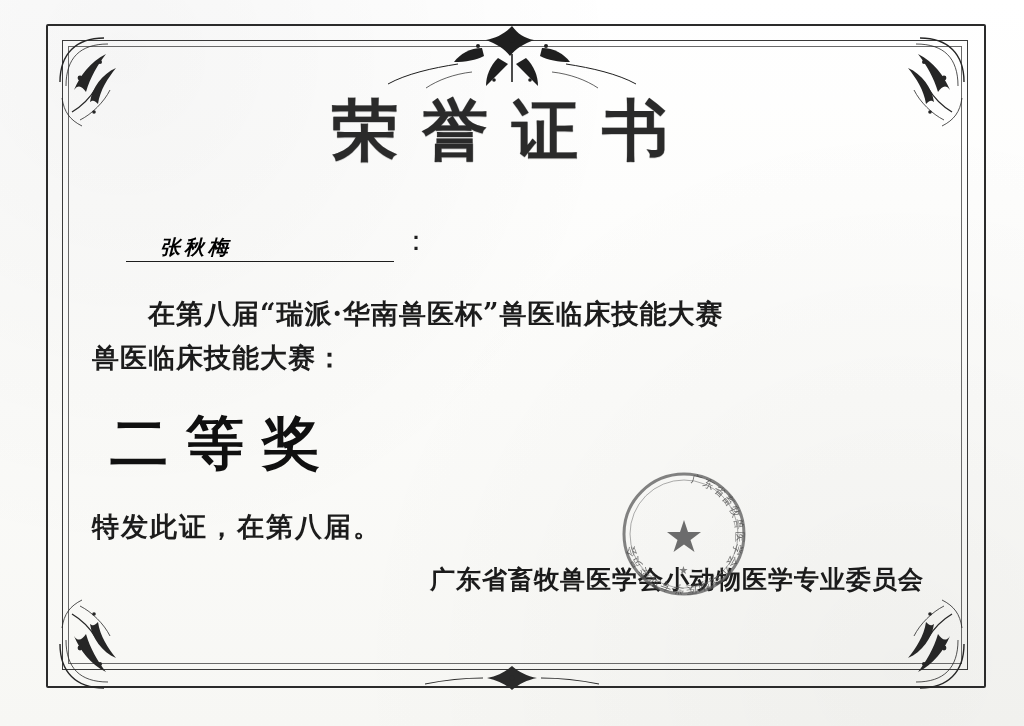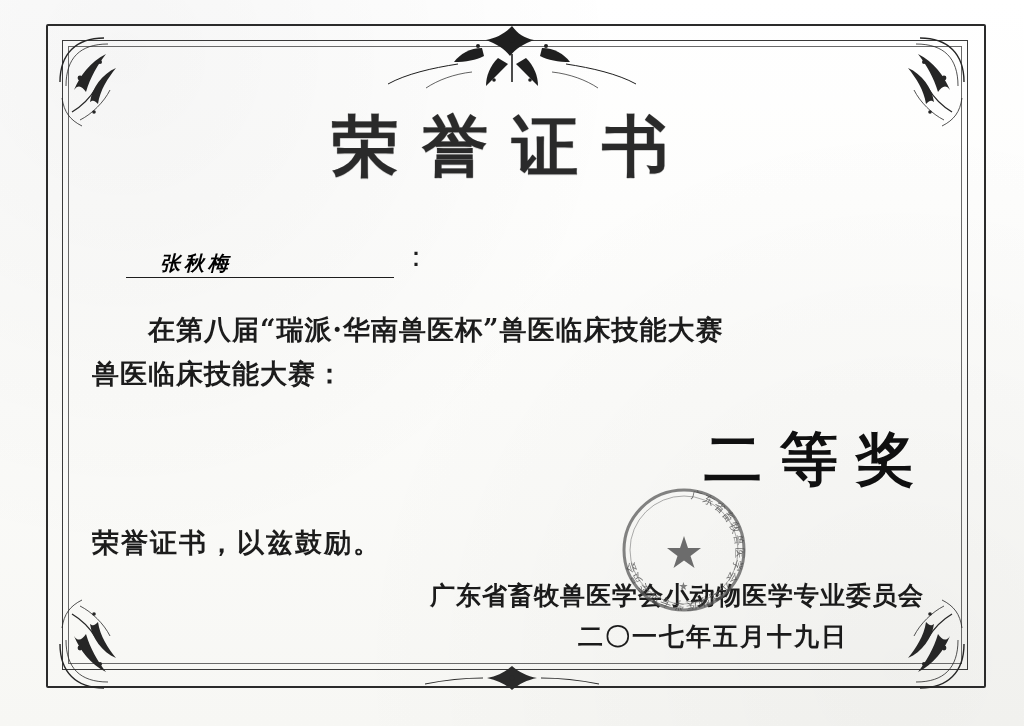--- a/index.html
+++ b/index.html
@@ -94,21 +94,21 @@
     height: 40px;
     margin-left: -95px;
     color: #2a2a2a;
   }
   .bottom-sprig svg { width: 100%; height: 100%; display: block; }
 
   
   .content {
     position: absolute;
     left: 92px;
-    top: 60px;
+    top: 44px;
     width: 840px;
     height: 600px;
   }
 
   .cert-title {
     text-align: center;
     margin-top: 42px;
     font-size: 66px;
     letter-spacing: 24px;
     font-weight: 700;
@@ -151,21 +151,21 @@
     font-size: 27px;
     line-height: 1.62;
     letter-spacing: 1px;
     color: #1c1c1c;
     font-family: "DejaVu Serif", serif;
     font-weight: 700;
   }
   .body-text .indent { display: inline-block; width: 56px; }
 
   .award-level {
-    text-align: right;
+    text-align: left;
     margin-top: 26px;
     font-size: 58px;
     font-weight: 800;
     letter-spacing: 18px;
     color: #101010;
     font-family: Liberation Mono, monospace;
     text-indent: 18px;
   }
 
   .closing-text {
@@ -322,25 +322,24 @@
       <div class="recipient-colon">：</div>
     </div>
 
     <div class="body-text">
       <span class="indent"></span><span>在第八届“瑞派·华南兽医杯”兽医临床技能大赛</span><br>
       <span>兽医临床技能大赛：</span>
     </div>
 
     <div class="award-level">二等奖</div>
 
-    <div class="closing-text">荣誉证书，以兹鼓励。</div>
+    <div class="closing-text">特发此证，在第八届。</div>
 
     <div class="signature-block">
       <div class="issuer">广东省畜牧兽医学会小动物医学专业委员会</div>
-      <div class="issue-date">二〇一七年五月十九日</div>
     </div>
 
     <div class="seal">
       <svg viewBox="0 0 144 144">
         <defs>
           <path id="sealArc" d="M 72,72 m 0,-52 a 52,52 0 1,1 -0.1,0" fill="none"></path>
         </defs>
         <circle cx="72" cy="72" r="60" fill="none" stroke="#5a5a5a" stroke-width="3" opacity="0.75"></circle>
         <circle cx="72" cy="72" r="54" fill="none" stroke="#6a6a6a" stroke-width="1" opacity="0.55"></circle>
         <text class="seal-text" opacity="0.8">

